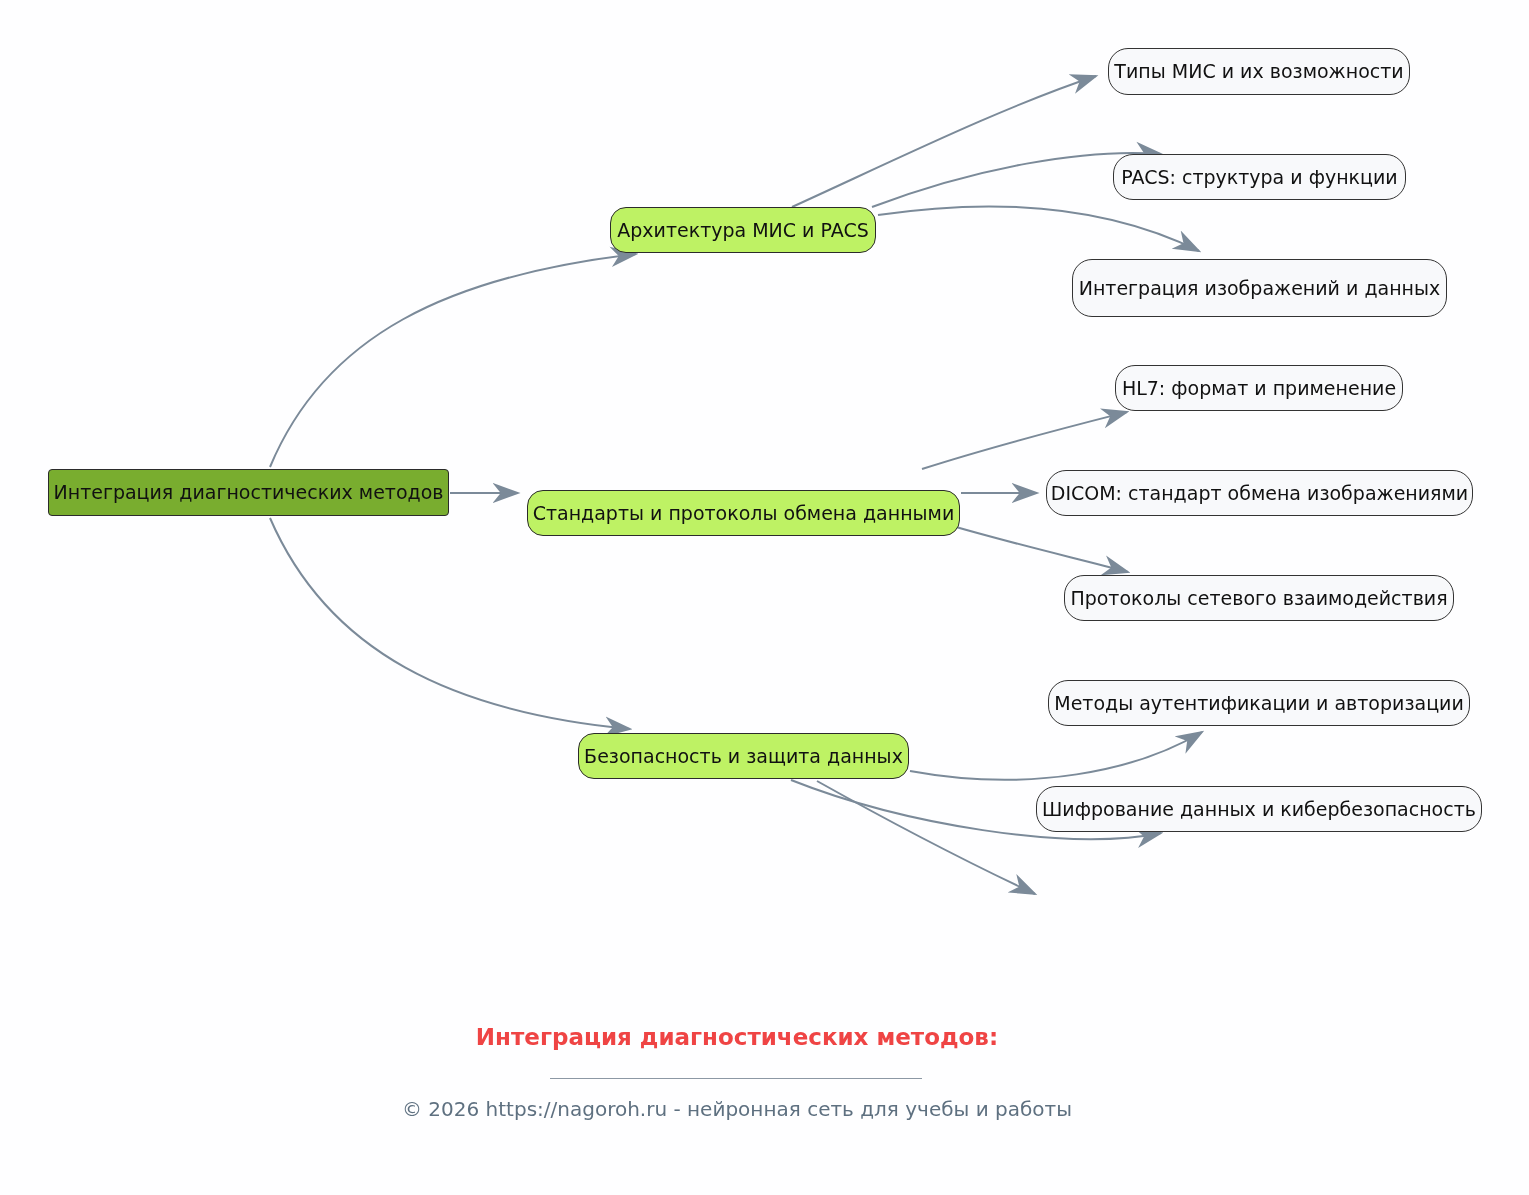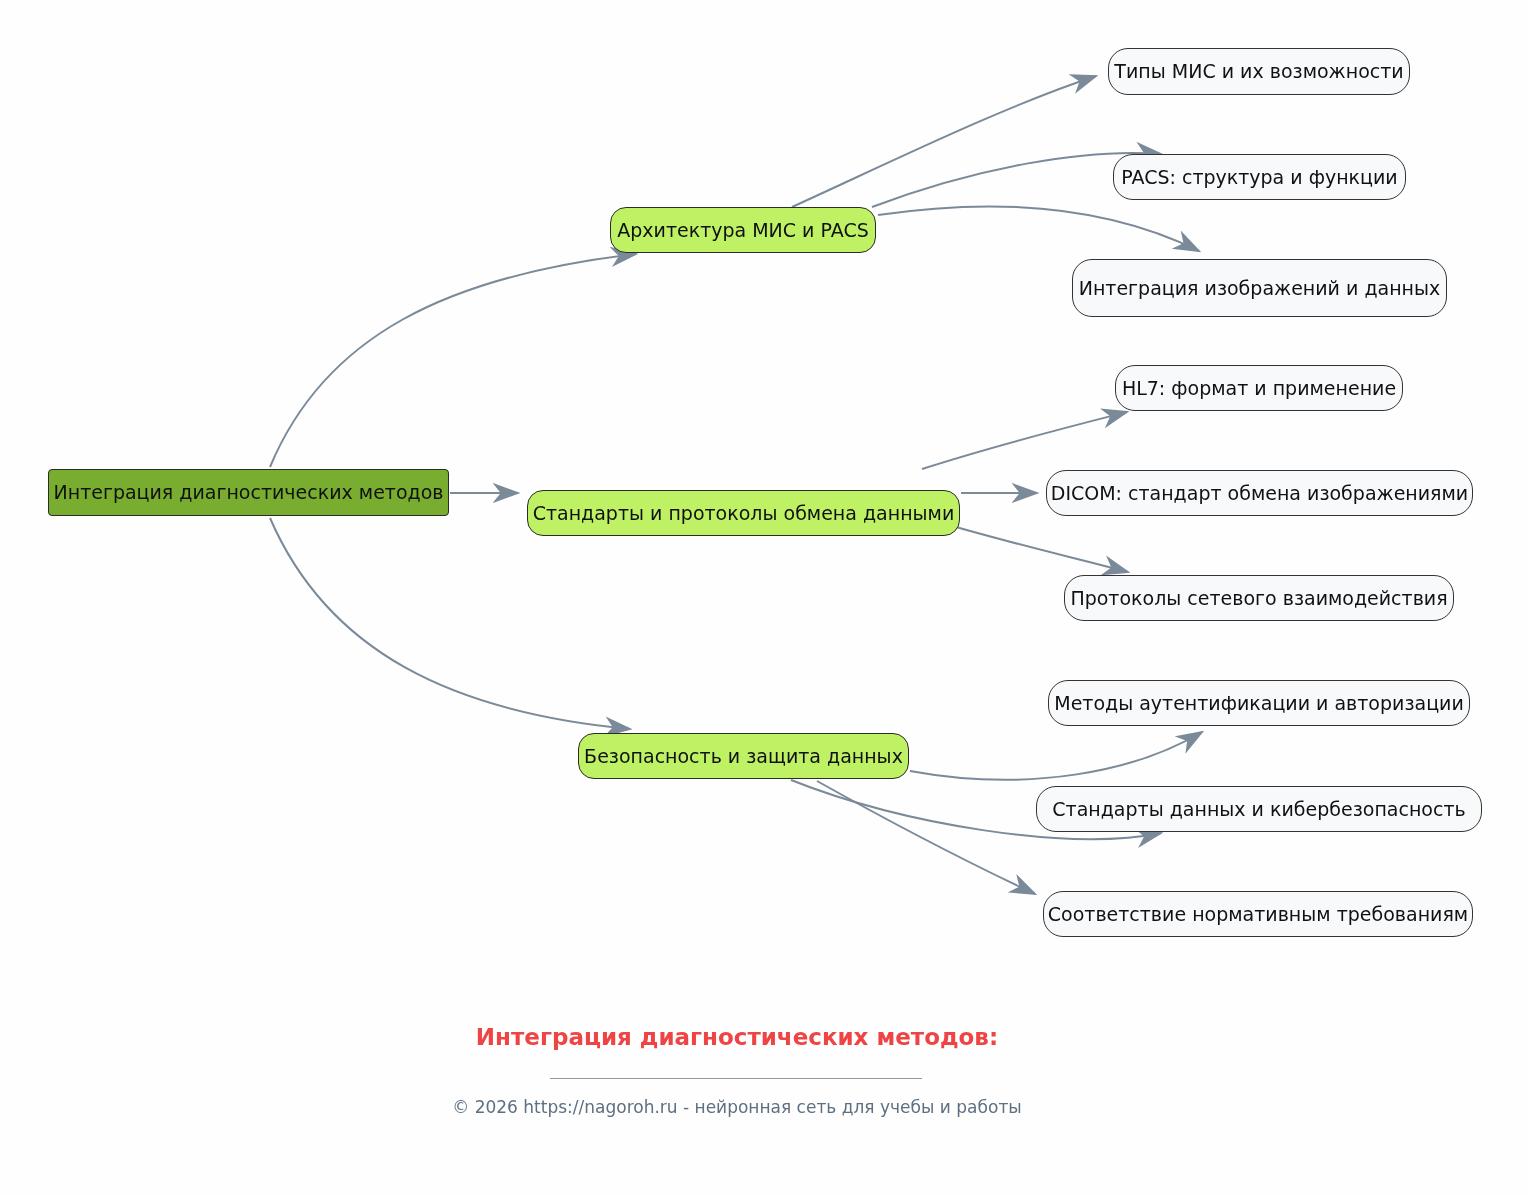--- a/index.html
+++ b/index.html
@@ -19,21 +19,21 @@
   .footer-title{
     position:absolute;left:337px;top:1023px;width:800px;text-align:center;
     font-weight:bold;font-size:23px;line-height:1.3;color:#ef4444;
   }
   .footer-divider{
     position:absolute;left:550px;top:1078px;width:372px;height:0;
     border-top:1.5px solid #8c98a4;
   }
   .footer-copy{
     position:absolute;left:337px;top:1097px;width:800px;text-align:center;
-    font-size:17px;color:#5e7080;
+    font-size:20px;color:#5e7080;
   }
 </style>
 </head>
 <body>
 
 <div id="canvas">
 
   <svg id="edges" viewBox="0 0 1529 1195" xmlns="http://www.w3.org/2000/svg">
     <defs>
       <marker id="arrow" viewBox="0 0 11 8" refX="10" refY="4" markerWidth="14" markerHeight="11" orient="auto">
@@ -64,22 +64,21 @@
 
   <div class="node leaf" style="left:1108px;top:48px;width:302px;height:47px;">Типы МИС и их возможности</div>
   <div class="node leaf" style="left:1113px;top:154px;width:293px;height:46px;">PACS: структура и функции</div>
   <div class="node leaf" style="left:1072px;top:259px;width:375px;height:58px;">Интеграция изображений и данных</div>
 
   <div class="node leaf" style="left:1115px;top:365px;width:288px;height:46px;">HL7: формат и применение</div>
   <div class="node leaf" style="left:1046px;top:470px;width:427px;height:46px;">DICOM: стандарт обмена изображениями</div>
   <div class="node leaf" style="left:1064px;top:575px;width:390px;height:46px;">Протоколы сетевого взаимодействия</div>
 
   <div class="node leaf" style="left:1048px;top:680px;width:422px;height:46px;">Методы аутентификации и авторизации</div>
-  <div class="node leaf" style="left:1036px;top:786px;width:446px;height:46px;">Стандарты данных и кибербезопасность</div>
-  <div class="node leaf" style="left:1043px;top:891px;width:430px;height:46px;">Соответствие нормативным требованиям</div>
+  <div class="node leaf" style="left:1036px;top:786px;width:446px;height:46px;">Шифрование данных и кибербезопасность</div>
 
   <div class="footer-title">
     <div>Интеграция диагностических методов:</div>
   </div>
   <div class="footer-divider"></div>
   <div class="footer-copy">© 2026 https://nagoroh.ru - нейронная сеть для учебы и работы</div>
 
 </div>
 
 </body></html>

